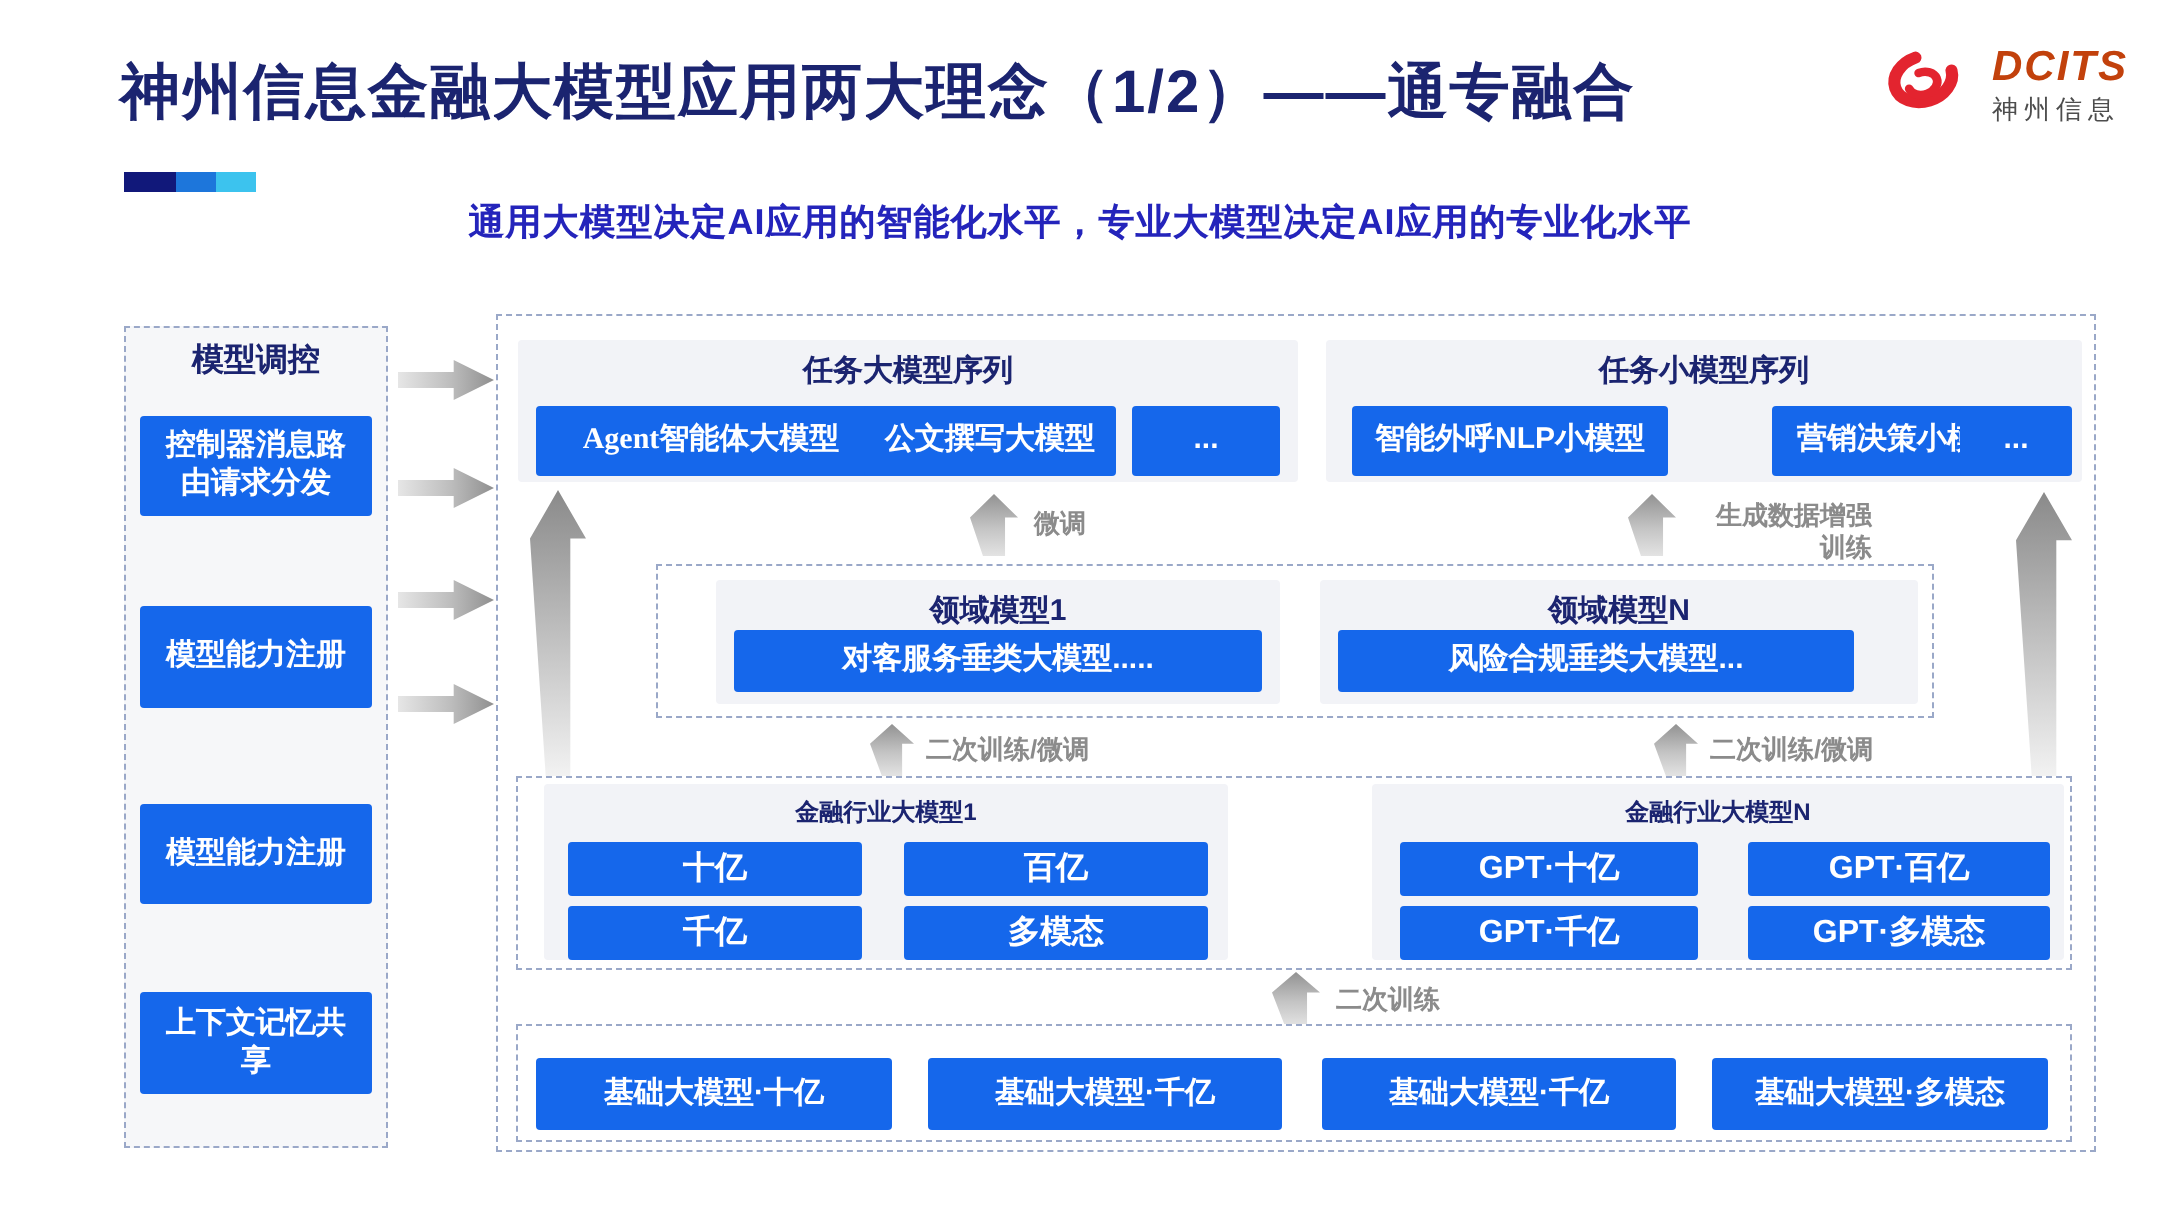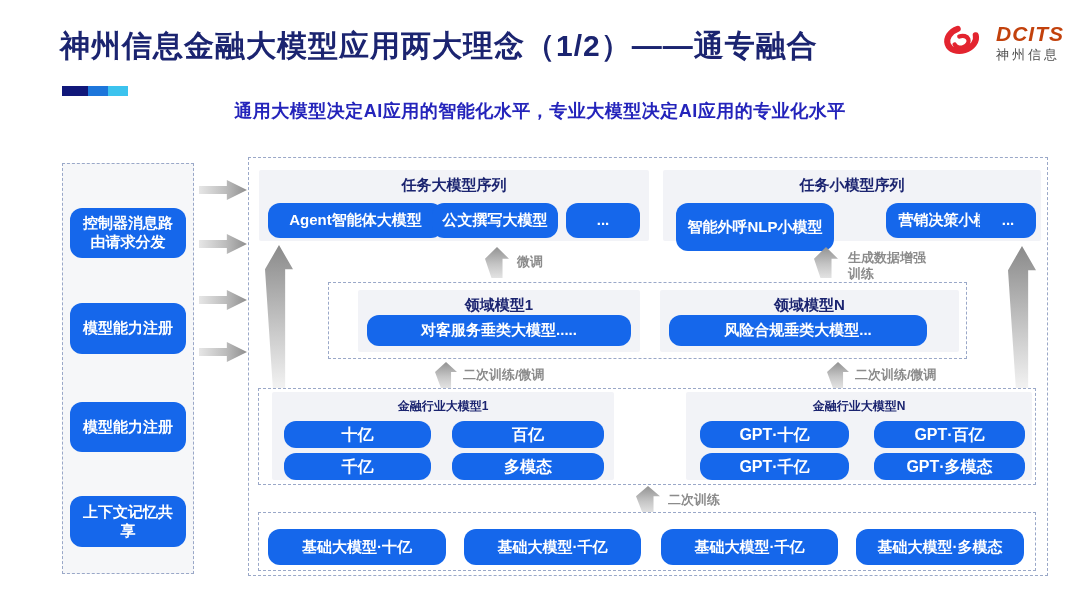--- a/index.html
+++ b/index.html
@@ -20,21 +20,21 @@
   }
   .logo{left:936px;top:22px;display:flex;align-items:flex-start;gap:8px;}
   .logo-txt{display:flex;flex-direction:column;line-height:1.1;}
   .logo-brand{font-size:21px;font-weight:bold;font-style:italic;color:#c2410c;letter-spacing:1px;}
   .logo-cn{font-size:13px;color:#4d4d4d;letter-spacing:3px;margin-top:3px;}
   .dash{border:1px dashed #9aa8c8;box-sizing:border-box;background:#fff;}
   .sidebar{left:62px;top:163px;width:132px;height:411px;background:#f6f7f9;}
   .side-title{left:62px;top:170px;width:132px;text-align:center;font-size:16px;font-weight:bold;color:#1b2470;}
   .bluebox{
     background:#1567eb;color:#fff;font-weight:bold;display:flex;align-items:center;
-    justify-content:center;text-align:center;border-radius:12px;box-sizing:border-box;
+    justify-content:center;text-align:center;border-radius:2px;box-sizing:border-box;
     line-height:1.25;
   }
   .side-box{left:70px;width:116px;font-size:15px;padding:0 8px;}
   .group{background:#f2f3f7;border-radius:2px;box-sizing:border-box;}
   .group-title{position:absolute;left:0;right:0;top:6px;text-align:center;font-size:15px;font-weight:bold;color:#1b2470;}
   .group-title.big{font-size:12px;}
   .cell{font-size:16px;}
   .flow-label{color:#8b8b8b;font-size:13px;font-weight:bold;line-height:16px;white-space:nowrap;}
   .harrow{
     width:48px;height:20px;
@@ -71,54 +71,55 @@
       </svg>
     </span>
     <span class="logo-txt">
       <span class="logo-brand">DCITS</span>
       <span class="logo-cn">神州信息</span>
     </span>
   </div>
   <div class="abs subtitle">通用大模型决定AI应用的智能化水平，专业大模型决定AI应用的专业化水平</div>
 
   <div class="abs dash sidebar"></div>
+  <div class="abs side-title">模型调控</div>
   <div class="abs bluebox side-box" style="top:208px;height:50px;">控制器消息路由请求分发</div>
   <div class="abs bluebox side-box" style="top:303px;height:51px;">模型能力注册</div>
   <div class="abs bluebox side-box" style="top:402px;height:50px;">模型能力注册</div>
   <div class="abs bluebox side-box" style="top:496px;height:51px;">上下文记忆共享</div>
 
   <div class="abs harrow" style="left:199px;top:180px;"></div>
   <div class="abs harrow" style="left:199px;top:234px;"></div>
   <div class="abs harrow" style="left:199px;top:290px;"></div>
   <div class="abs harrow" style="left:199px;top:342px;"></div>
 
   <div class="abs dash" style="left:248px;top:157px;width:800px;height:419px;"></div>
 
   <div class="abs group" style="left:259px;top:170px;width:390px;height:71px;">
     <div class="group-title">任务大模型序列</div>
   </div>
-  <div class="abs bluebox" style="left:268px;top:203px;width:175px;height:35px;font-size:15px;">Agent智能体大模型</div>
+  <div class="abs bluebox" style="left:268px;top:203px;width:175px;height:35px;font-size:15px;font-family:Liberation Serif, serif;">Agent智能体大模型</div>
   <div class="abs bluebox" style="left:432px;top:203px;width:126px;height:35px;font-size:15px;">公文撰写大模型</div>
   <div class="abs bluebox" style="left:566px;top:203px;width:74px;height:35px;font-size:15px;">...</div>
 
   <div class="abs group" style="left:663px;top:170px;width:378px;height:71px;">
     <div class="group-title">任务小模型序列</div>
   </div>
-  <div class="abs bluebox" style="left:676px;top:203px;width:158px;height:48px;font-size:15px;">智能外呼NLP小模型</div>
+  <div class="abs bluebox" style="left:676px;top:203px;width:158px;height:35px;font-size:15px;">智能外呼NLP小模型</div>
   <div class="abs bluebox" style="left:886px;top:203px;width:130px;height:35px;font-size:15px;">营销决策小模型</div>
   <div class="abs bluebox" style="left:980px;top:203px;width:56px;height:35px;font-size:15px;">...</div>
 
   <div class="abs uarrow-tall" style="left:265px;top:245px;width:28px;height:143px;"></div>
   <div class="abs uarrow-tall" style="left:1008px;top:246px;width:28px;height:142px;"></div>
 
   <div class="abs uarrow" style="left:485px;top:247px;width:24px;height:31px;"></div>
   <div class="abs flow-label" style="left:517px;top:254px;">微调</div>
 
   <div class="abs uarrow" style="left:814px;top:247px;width:24px;height:31px;"></div>
-  <div class="abs flow-label" style="left:848px;top:250px;width:88px;text-align:left;white-space:normal;font-family:Liberation Serif, serif;">生成数据增强训练</div>
+  <div class="abs flow-label" style="left:848px;top:250px;width:88px;text-align:right;white-space:normal;font-family:Liberation Serif, serif;">生成数据增强训练</div>
 
   <div class="abs dash" style="left:328px;top:282px;width:639px;height:77px;"></div>
   <div class="abs group" style="left:358px;top:290px;width:282px;height:62px;">
     <div class="group-title">领域模型1</div>
   </div>
   <div class="abs bluebox" style="left:367px;top:315px;width:264px;height:31px;font-size:15px;">对客服务垂类大模型.....</div>
   <div class="abs group" style="left:660px;top:290px;width:299px;height:62px;">
     <div class="group-title">领域模型N</div>
   </div>
   <div class="abs bluebox" style="left:669px;top:315px;width:258px;height:31px;font-size:15px;">风险合规垂类大模型...</div>

